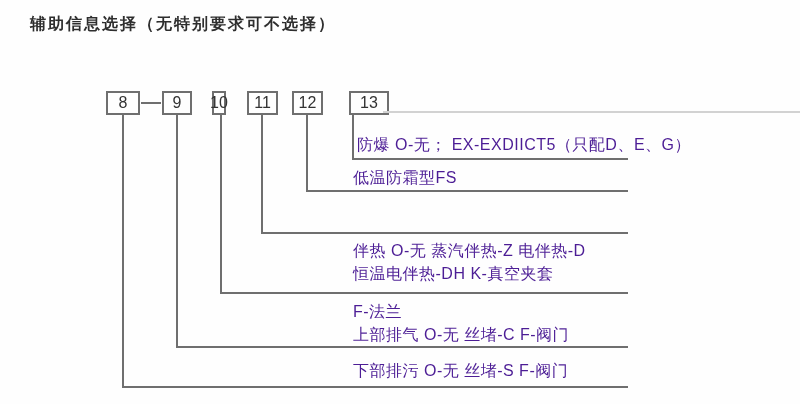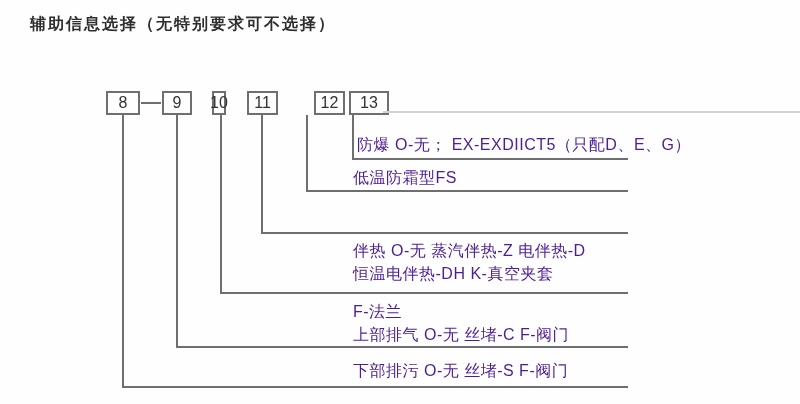--- a/index.html
+++ b/index.html
@@ -18,21 +18,21 @@
   .num-box{
     position:absolute;top:91px;height:24px;
     border:2px solid #6f6f6f;background:#fefefe;
     display:flex;align-items:center;justify-content:center;
     font-size:16px;color:#333333;box-sizing:border-box;
   }
   .b8{left:106px;width:34px;}
   .b9{left:162px;width:30px;}
   .b10{left:212px;width:14px;}
   .b11{left:247px;width:31px;}
-  .b12{left:292px;width:31px;margin-left:22px;}
+  .b12{left:292px;width:31px;}
   .b13{left:349px;width:40px;}
   .dash{
     position:absolute;left:141px;top:102px;width:20px;height:2px;
     background:#6f6f6f;
   }
   .vline{position:absolute;width:2px;background:#6f6f6f;top:115px;}
   .v8{left:122px;height:271px;}
   .v9{left:176px;height:231px;}
   .v10{left:220px;height:177px;}
   .v11{left:261px;height:117px;}

